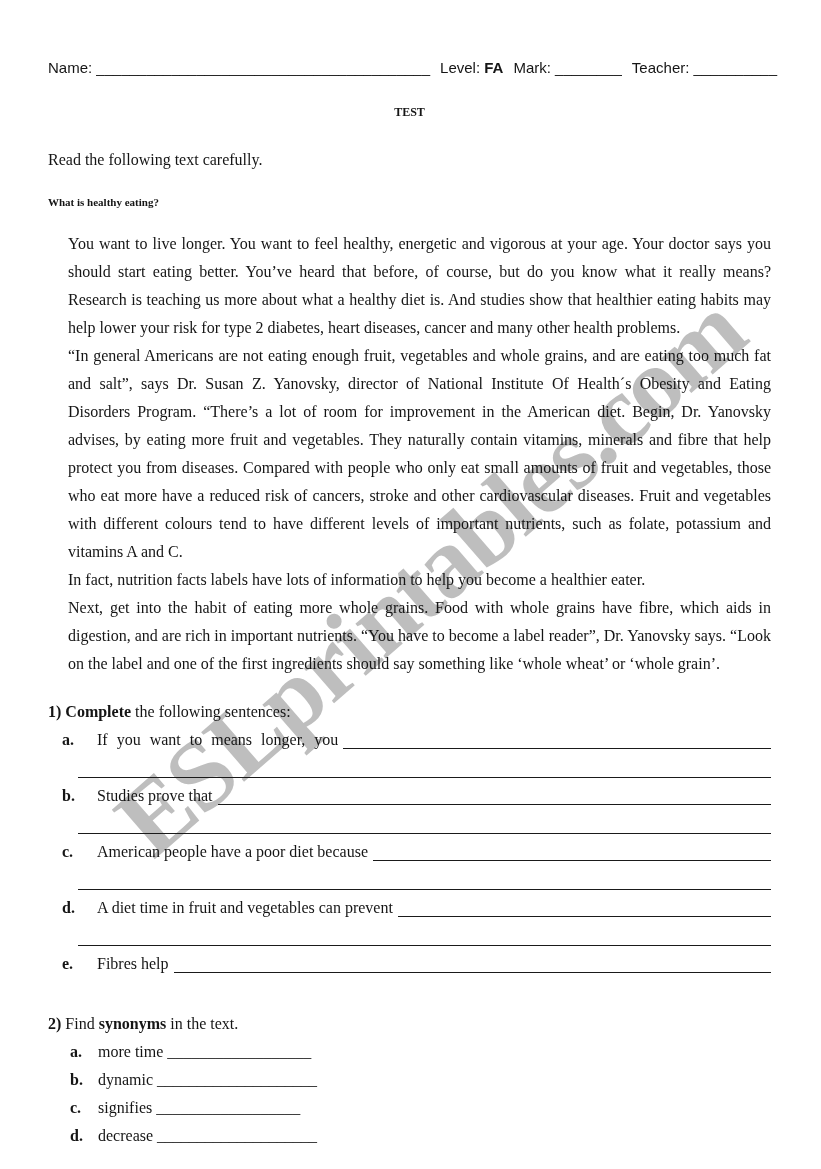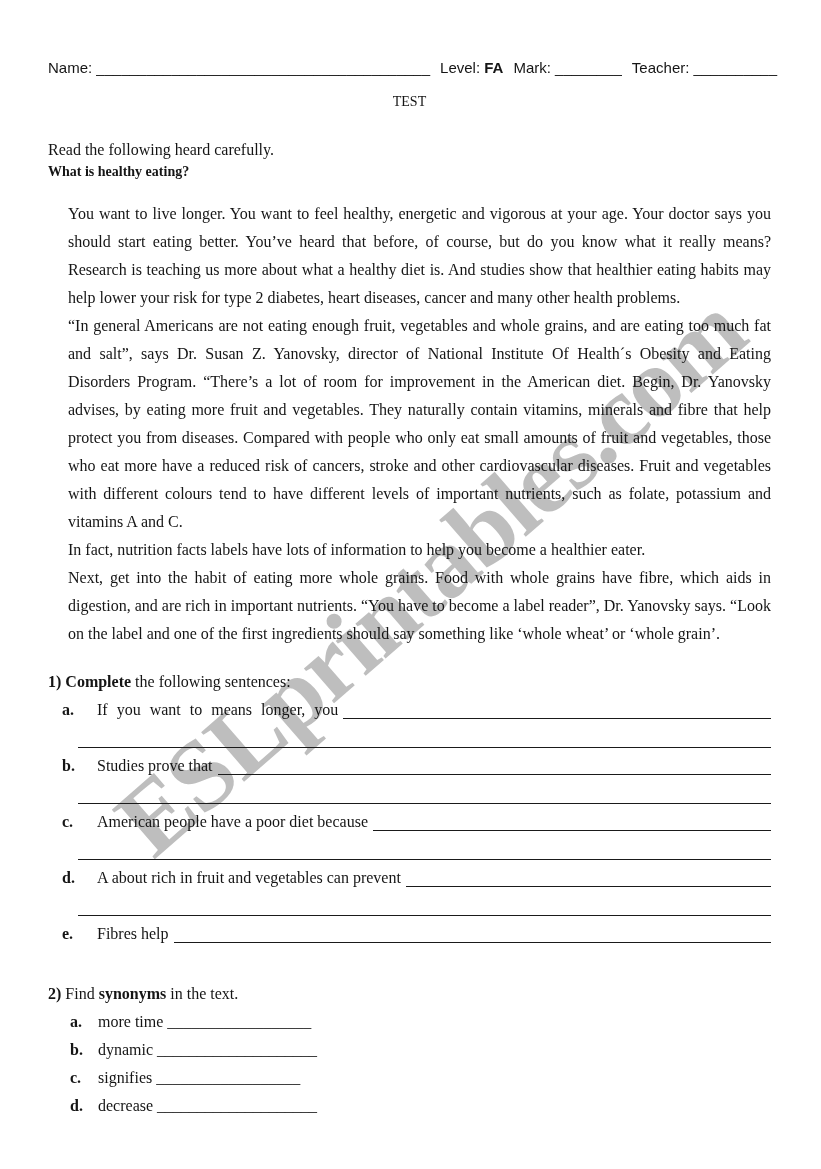--- a/index.html
+++ b/index.html
@@ -46,32 +46,33 @@
     font-family: "Liberation Sans", sans-serif;
     font-size: 15px;
     line-height: 20px;
     white-space: nowrap;
   }
   .header-row .b { font-weight: bold; }
   .header-row .gap { margin-left: 10px; }
   
   .doc-title {
     text-align: center;
-    font-weight: normal;
-    font-size: 14px;
+    font-weight: bold;
+    font-size: 12px;
     line-height: 22px;
-    margin-top: 13px;
+    margin-top: 23px;
   }
   .instruction {
     margin-top: 26px;
     font-size: 16px;
     line-height: 22px;
   }
   .reading-heading {
-    font-size: 14px;
+    margin-top: 20px;
+    font-size: 11px;
     font-weight: bold;
     line-height: 22px;
     font-family: Liberation Serif, serif;
   }
   
   .reading-text {
     margin-top: 17px;
     font-size: 16px;
     line-height: 28px;
     text-align: justify;
@@ -118,21 +119,21 @@
 <div class="page">
 
   <div class="watermark">ESLprintables.com</div>
 
   <div class="content">
 
     <div class="header-row"><span>Name:</span> <span class="uline">________________________________________</span><span class="gap">Level:</span> <span class="b">FA</span><span class="gap">Mark:</span> <span class="uline">________</span><span class="gap">Teacher:</span> <span class="uline">__________</span></div>
 
     <div class="doc-title">TEST</div>
 
-    <div class="instruction">Read the following heard carefully.</div>
+    <div class="instruction">Read the following text carefully.</div>
 
     <div class="reading-heading">What is healthy eating?</div>
 
     <div class="reading-text">
       <p>You want to live longer. You want to feel healthy, energetic and vigorous at your age. Your doctor says you should start eating better. You’ve heard that before, of course, but do you know what it really means? Research is teaching us more about what a healthy diet is. And studies show that healthier eating habits may help lower your risk for type 2 diabetes, heart diseases, cancer and many other health problems.</p>
       <p><span>“In general Americans are not eating enough fruit, vegetables and whole grains, and are eating too much fat and salt”, says Dr. Susan Z. Yanovsky, director of </span><span class="it">National Institute Of Health´</span><span>s Obesity and Eating Disorders Program. “There’s a lot of room for improvement in the American diet. Begin, Dr. Yanovsky advises, by eating more fruit and vegetables. They naturally contain vitamins, minerals and fibre that help protect you from diseases. Compared with people who only eat small amounts of fruit and vegetables, those who eat more have a reduced risk of cancers, stroke and other cardiovascular diseases. Fruit and vegetables with different colours tend to have different levels of important nutrients, such as folate, potassium and vitamins A and C.</span></p>
       <p>In fact, nutrition facts labels have lots of information to help you become a healthier eater.</p>
       <p>Next, get into the habit of eating more whole grains. Food with whole grains have fibre, which aids in digestion, and are rich in important nutrients. “You have to become a label reader”, Dr. Yanovsky says. “Look on the label and one of the first ingredients should say something like ‘whole wheat’ or ‘whole grain’.</p>
     </div>
 
@@ -161,21 +162,21 @@
         <span class="item-label">c.</span>
         <span class="item-text">American people have a poor diet because</span>
         <span class="fill"></span>
       </div>
       <div class="cont-row">
           <div class="cont-line"></div>
         </div>
 
       <div class="item-row">
         <span class="item-label">d.</span>
-        <span class="item-text">A about rich in fruit and vegetables can prevent</span>
+        <span class="item-text">A diet time in fruit and vegetables can prevent</span>
         <span class="fill"></span>
       </div>
       <div class="cont-row">
           <div class="cont-line"></div>
         </div>
 
       <div class="item-row">
         <span class="item-label">e.</span>
         <span class="item-text">Fibres help</span>
         <span class="fill"></span>

